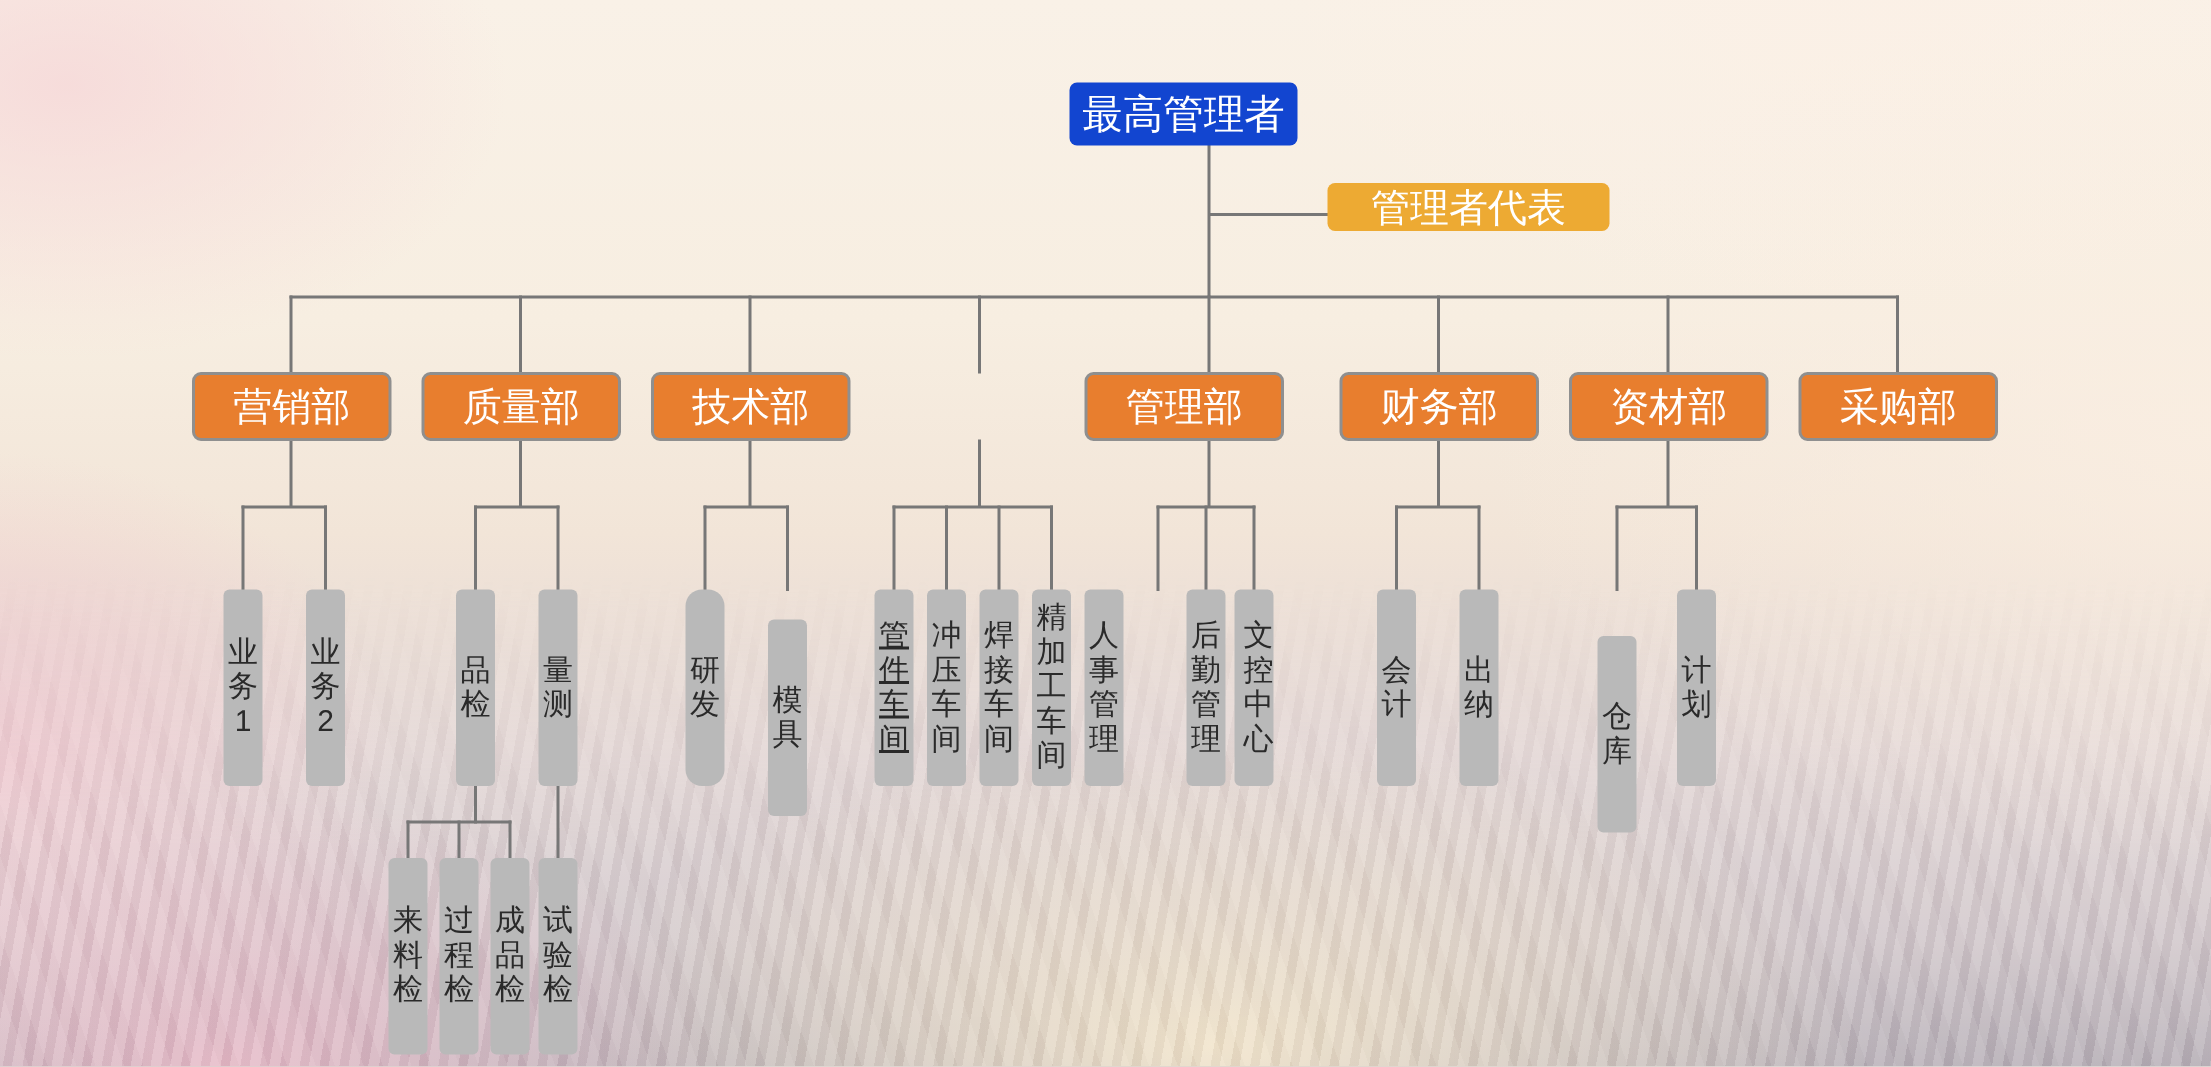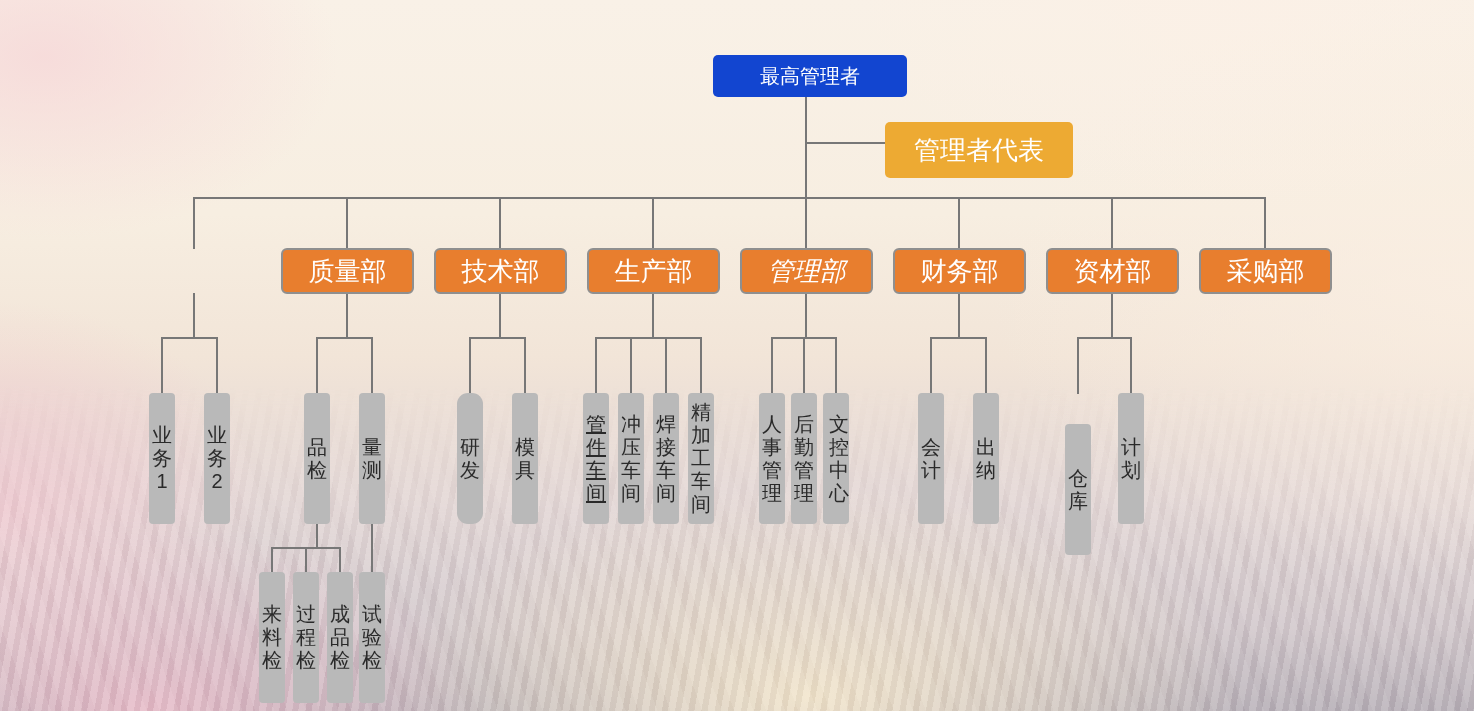--- a/index.html
+++ b/index.html
@@ -19,22 +19,22 @@
   .bg-stripes{
     position:absolute;left:0;right:0;bottom:0;height:330px;opacity:0.30;pointer-events:none;
     background:
       repeating-linear-gradient(100deg, rgba(255,255,255,0.55) 0 7px, rgba(140,130,140,0.25) 7px 13px),
       repeating-linear-gradient(70deg,  rgba(255,255,255,0.35) 0 18px, rgba(150,140,150,0.18) 18px 30px);
     -webkit-mask-image:linear-gradient(180deg, transparent 0%, #000 55%, #000 100%);
             mask-image:linear-gradient(180deg, transparent 0%, #000 55%, #000 100%);
   }
   .node{position:absolute;display:flex;align-items:center;justify-content:center;
         box-sizing:border-box;color:#ffffff;white-space:nowrap;}
-  .root-node{width:194px;height:42px;background:#1245d0;border-radius:5px;font-size:20px;}
-  .rep-node {width:188px;height:56px;background:#edaa33;border-radius:5px;font-size:26px;}
+  .root-node{width:152px;height:42px;background:#1245d0;border-radius:5px;font-size:27px;}
+  .rep-node {width:188px;height:32px;background:#edaa33;border-radius:5px;font-size:26px;}
   .dept     {width:133px;height:46px;background:#e87e2e;border:2px solid #8f8f8f;
              border-radius:6px;font-size:26px;top:248px;}
   .vbox{position:absolute;width:26px;height:131px;background:#b9b9b9;border-radius:4px;
         color:#2a2a2a;font-size:20px;line-height:23px;display:flex;align-items:center;
         justify-content:center;text-align:center;word-break:break-all;box-sizing:border-box;}
   .l3{top:393px;}
   .l4{top:572px;}
   .vl{position:absolute;width:2px;background:#777777;}
   .hl{position:absolute;height:2px;background:#777777;}
 </style>
@@ -96,39 +96,39 @@
   <div class="vl" style="left:316px;top:524px;height:25px;"></div>
   <div class="hl" style="left:271px;top:547px;width:70px;"></div>
   <div class="vl" style="left:271px;top:547px;height:26px;"></div>
   <div class="vl" style="left:305px;top:547px;height:26px;"></div>
   <div class="vl" style="left:339px;top:547px;height:26px;"></div>
   <div class="vl" style="left:371px;top:524px;height:49px;"></div>
 
   <div class="node root-node" style="left:713px;top:55px;">最高管理者</div>
   <div class="node rep-node" style="left:885px;top:122px;">管理者代表</div>
 
+  <div class="node dept" style="left:128px;">营销部</div>
   <div class="node dept" style="left:434px;">技术部</div>
   <div class="node dept" style="left:281px;">质量部</div>
-  <div class="node dept" style="left:587px;">生产部</div>
-  <div class="node dept" style="left:740px;font-style:italic;">管理部</div>
+  <div class="node dept" style="left:723px;">管理部</div>
   <div class="node dept" style="left:893px;">财务部</div>
   <div class="node dept" style="left:1046px;">资材部</div>
   <div class="node dept" style="left:1199px;">采购部</div>
 
   <div class="vbox l3" style="left:149px;">业务1</div>
   <div class="vbox l3" style="left:204px;">业务2</div>
   <div class="vbox l3" style="left:304px;">品检</div>
   <div class="vbox l3" style="left:359px;">量测</div>
   <div class="vbox l3" style="left:457px;border-radius:11px;">研发</div>
-  <div class="vbox l3" style="left:512px;">模具</div>
+  <div class="vbox l3" style="left:512px;margin-top:20px;">模具</div>
   <div class="vbox l3" style="left:583px;text-decoration:underline;">管件车间</div>
   <div class="vbox l3" style="left:618px;">冲压车间</div>
   <div class="vbox l3" style="left:653px;">焊接车间</div>
   <div class="vbox l3" style="left:688px;">精加工车间</div>
-  <div class="vbox l3" style="left:759px;">人事管理</div>
+  <div class="vbox l3" style="left:723px;">人事管理</div>
   <div class="vbox l3" style="left:791px;">后勤管理</div>
   <div class="vbox l3" style="left:823px;text-align:right;">文控中心</div>
   <div class="vbox l3" style="left:918px;">会计</div>
   <div class="vbox l3" style="left:973px;">出纳</div>
   <div class="vbox l3" style="left:1065px;margin-top:31px;">仓库</div>
   <div class="vbox l3" style="left:1118px;">计划</div>
 
   <div class="vbox l4" style="left:259px;">来料检</div>
   <div class="vbox l4" style="left:293px;">过程检</div>
   <div class="vbox l4" style="left:327px;">成品检</div>

